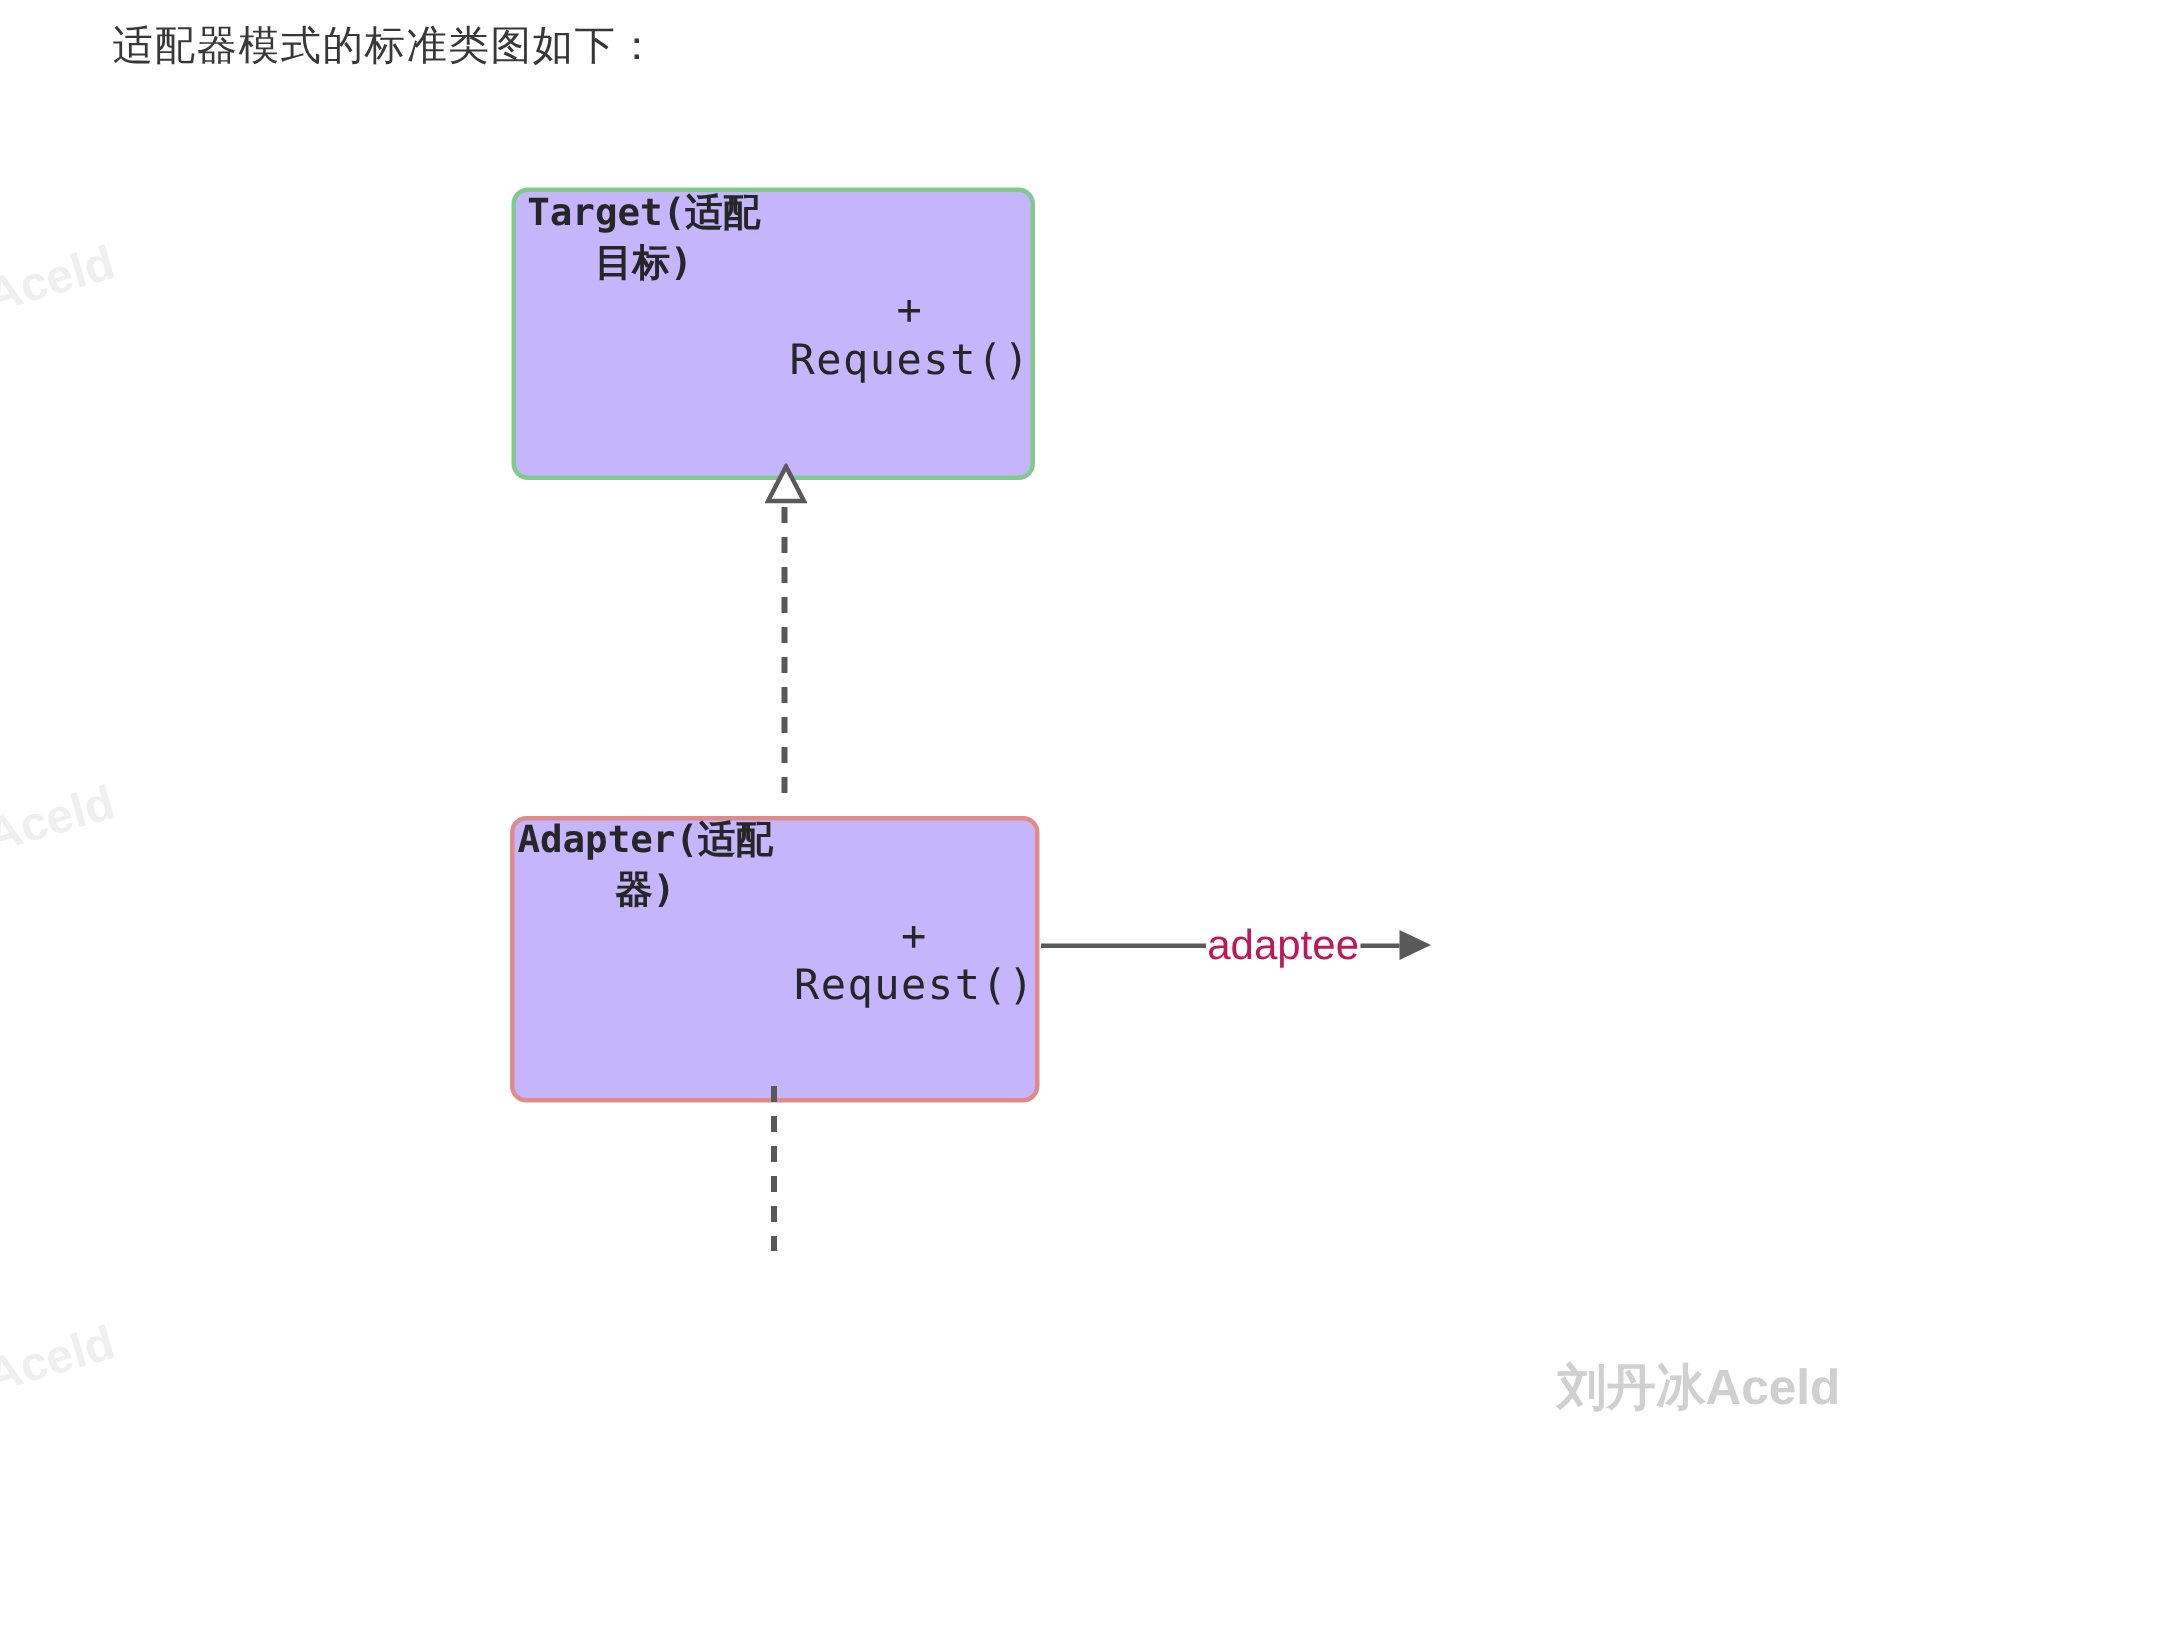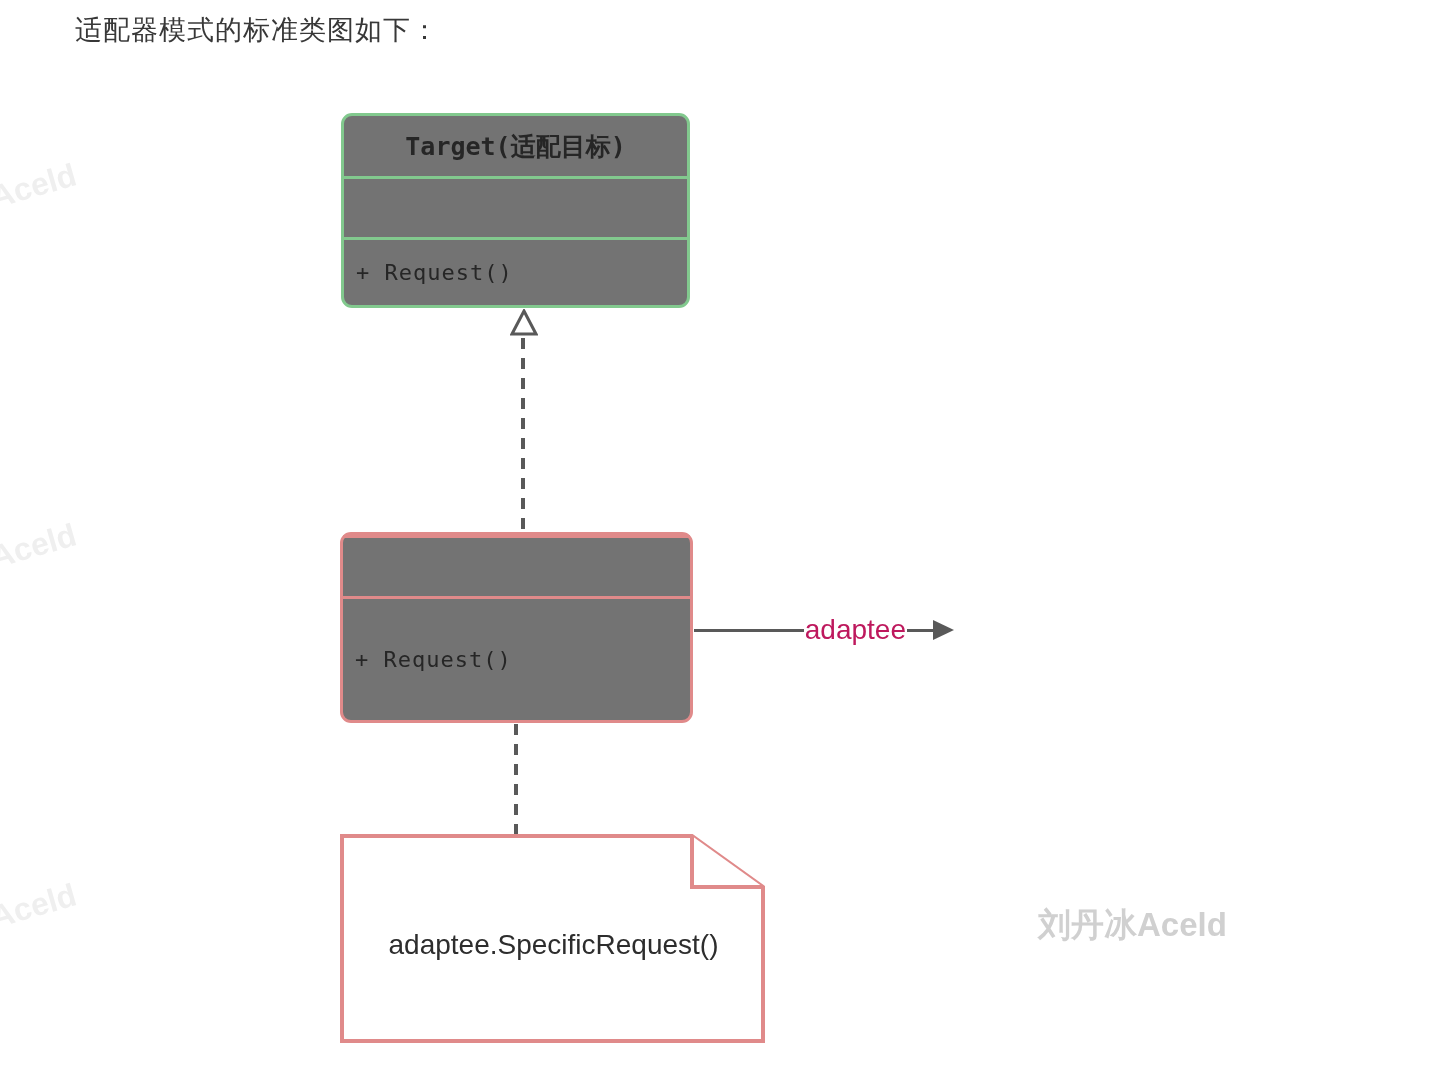--- a/index.html
+++ b/index.html
@@ -12,32 +12,32 @@
   }
   *{box-sizing:border-box;margin:0;padding:0;}
   html,body{width:1456px;height:1085px;background:#ffffff;overflow:hidden;
     font-family:"Liberation Sans",sans-serif;}
   .stage{position:absolute;left:0;top:0;width:1456px;height:1085px;background:#fff;text-align:center;}
 
   .page-title{position:absolute;left:75px;top:12px;font-size:27px;color:#383838;
     letter-spacing:1px;}
 
   
-  .cls{position:absolute;background:#737373;border:3px solid var(--adapter-border);
-    border-radius:11px;display:flex;flex-direction:column;}
+  .cls{position:absolute;background:#c4b5fd;border:3px solid var(--adapter-border);
+    border-radius:11px;display:flex;flex-direction:row;margin-top:12px;}
   .cls.green{border-color:var(--target-border);}
   .cls .cls-title{display:flex;align-items:center;justify-content:center;
     font-family:"DejaVu Sans Mono",monospace;font-weight:bold;font-size:25px;
     color:var(--text-dark);}
   .cls .cls-attrs{border-top:3px solid var(--adapter-border);
     border-bottom:3px solid var(--adapter-border);}
   .cls.green .cls-attrs{border-top-color:var(--target-border);
     border-bottom-color:var(--target-border);}
   .cls .cls-methods{display:flex;align-items:center;padding-left:12px;
-    font-family:"DejaVu Sans Mono",monospace;font-size:22px;color:var(--text-dark);
+    font-family:"DejaVu Sans Mono",monospace;font-size:28px;color:var(--text-dark);
     letter-spacing:1px;}
 
   #cls-target{left:341px;top:113px;width:349px;height:195px;}
   #cls-target .cls-title{height:60px;}
   #cls-target .cls-attrs{height:64px;}
   #cls-target .cls-methods{flex:1;}
 
   #cls-adapter{left:340px;top:532px;width:353px;height:191px;}
   #cls-adapter .cls-title{height:58px;}
   #cls-adapter .cls-attrs{height:64px;}
@@ -90,45 +90,39 @@
 
   <div class="page-title">适配器模式的标准类图如下：</div>
 
   <div class="cls green" id="cls-target">
     <div class="cls-title">Target(适配目标)</div>
     <div class="cls-attrs"></div>
     <div class="cls-methods">+ Request()</div>
   </div>
 
   <div class="cls" id="cls-adapter">
+    <div class="cls-title">Adapter(适配器)</div>
     <div class="cls-attrs"></div>
     <div class="cls-methods">+ Request()</div>
   </div>
 
 
   <svg id="realization-head" width="28" height="28">
     <polygon points="14,2 26,25 2,25" fill="#ffffff" stroke="#595959" stroke-width="3"></polygon>
   </svg>
   <div class="vdash" id="realization-dash"></div>
 
   <div class="assoc">
     <div class="hline grow"></div>
     <div class="assoc-label">adaptee</div>
     <div class="hline tail"></div>
     <div class="arrowhead"></div>
   </div>
 
   <div class="vdash" id="note-anchor-dash"></div>
 
-  <div class="note">
-    <svg width="427" height="211" viewBox="0 0 427 211">
-      <path class="note-shape" d="M2,2 L352,2 L423,53 L423,207 L2,207 Z"></path>
-      <path class="note-fold" d="M352,2 L352,53 L423,53" fill="none"></path>
-    </svg>
-    <div class="note-text">adaptee.SpecificRequest()</div>
-  </div>
 
   <div class="wm-main">刘丹冰Aceld</div>
   <div class="wm-edge" id="wm-edge-1">刘丹冰Aceld</div>
   <div class="wm-edge" id="wm-edge-2">刘丹冰Aceld</div>
   <div class="wm-edge" id="wm-edge-3">刘丹冰Aceld</div>
 
 </div>
 
 </body></html>

